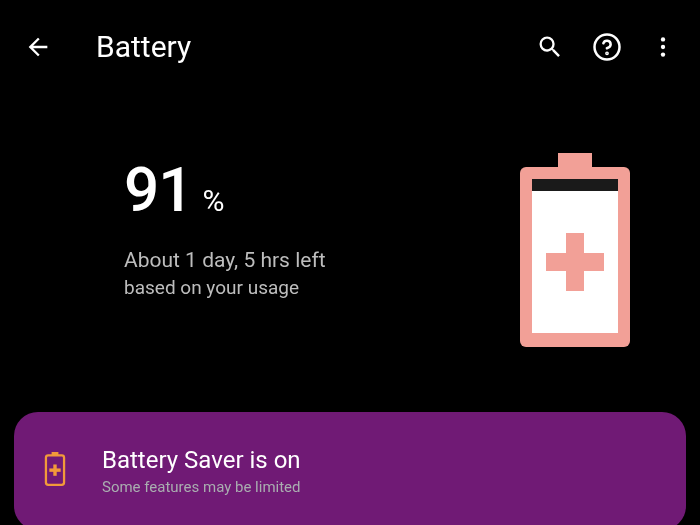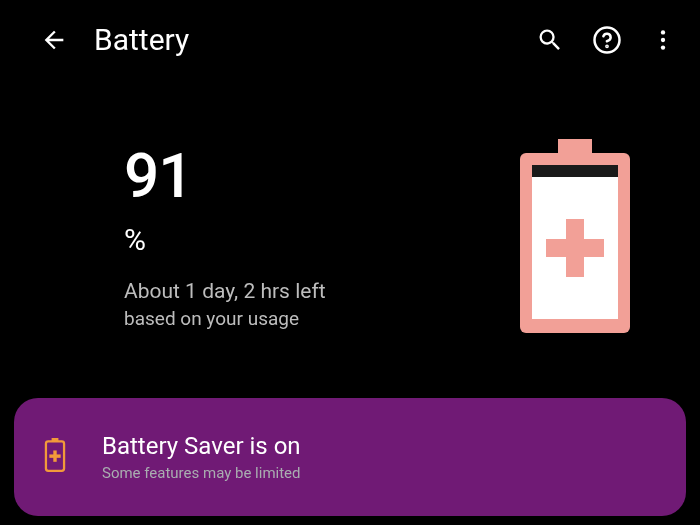--- a/index.html
+++ b/index.html
@@ -7,23 +7,22 @@
       width: 700px;
       height: 525px;
       background: #000000;
       font-family: 'Roboto', -apple-system, BlinkMacSystemFont, sans-serif;
       color: #ffffff;
       overflow: hidden;
     }
     .header {
       display: flex;
       align-items: center;
-      padding: 22px 24px;
-      gap: 26px;
-      margin-left: 16px;
+      padding: 29px 24px;
+      gap: 44px;
     }
     .back-btn {
       cursor: pointer;
       display: flex;
       align-items: center;
     }
     .title {
       font-size: 30px;
       font-weight: 400;
       flex: 1;
@@ -45,21 +44,20 @@
       align-items: flex-start;
       gap: 60px;
     }
     .battery-info {
       flex: 1;
     }
     .percentage-row {
       display: flex;
       align-items: baseline;
       gap: 10px;
-      flex-direction: column;
     }
     .percent-value {
       font-size: 62px;
       font-weight: 500;
       letter-spacing: -1px;
     }
     .percent-symbol {
       font-size: 30px;
       font-weight: 400;
     }
@@ -135,21 +133,21 @@
     </div>
   </div>
 </div>
 
 <div class="main-content">
   <div class="battery-info">
     <div class="percentage-row">
       <span class="percent-value">91</span>
       <span class="percent-symbol">%</span>
     </div>
-    <div class="estimate-line1">About 1 day, 2 hrs left</div>
+    <div class="estimate-line1">About 1 day, 5 hrs left</div>
     <div class="estimate-line2">based on your usage</div>
   </div>
   <div class="battery-graphic">
     <svg width="130" height="195" viewBox="0 0 130 195">
       <rect x="48" y="0" width="34" height="18" fill="#f2a097"></rect>
       <rect x="10" y="14" width="110" height="180" rx="6" fill="#f2a097"></rect>
       <rect x="22" y="38" width="86" height="142" fill="#ffffff"></rect>
       <rect x="22" y="26" width="86" height="12" fill="#1a1a1a"></rect>
       <rect x="56" y="80" width="18" height="58" fill="#f2a097"></rect>
       <rect x="36" y="100" width="58" height="18" fill="#f2a097"></rect>

